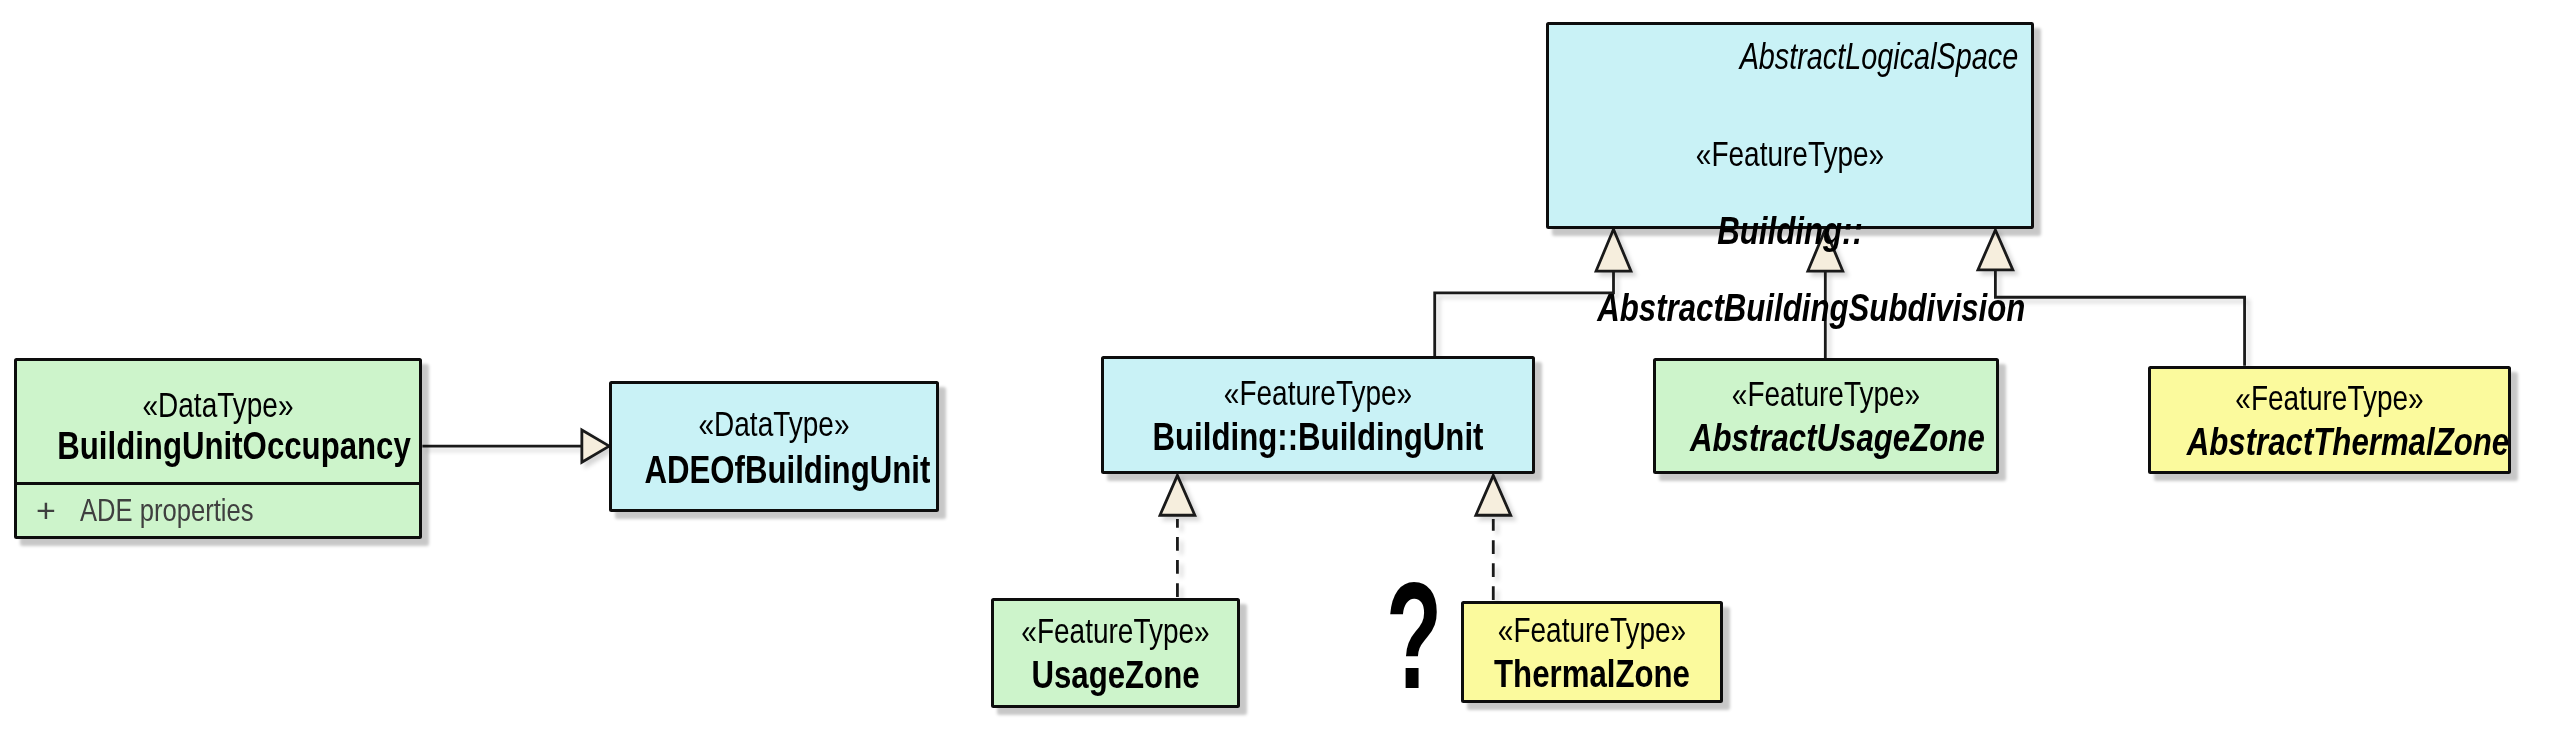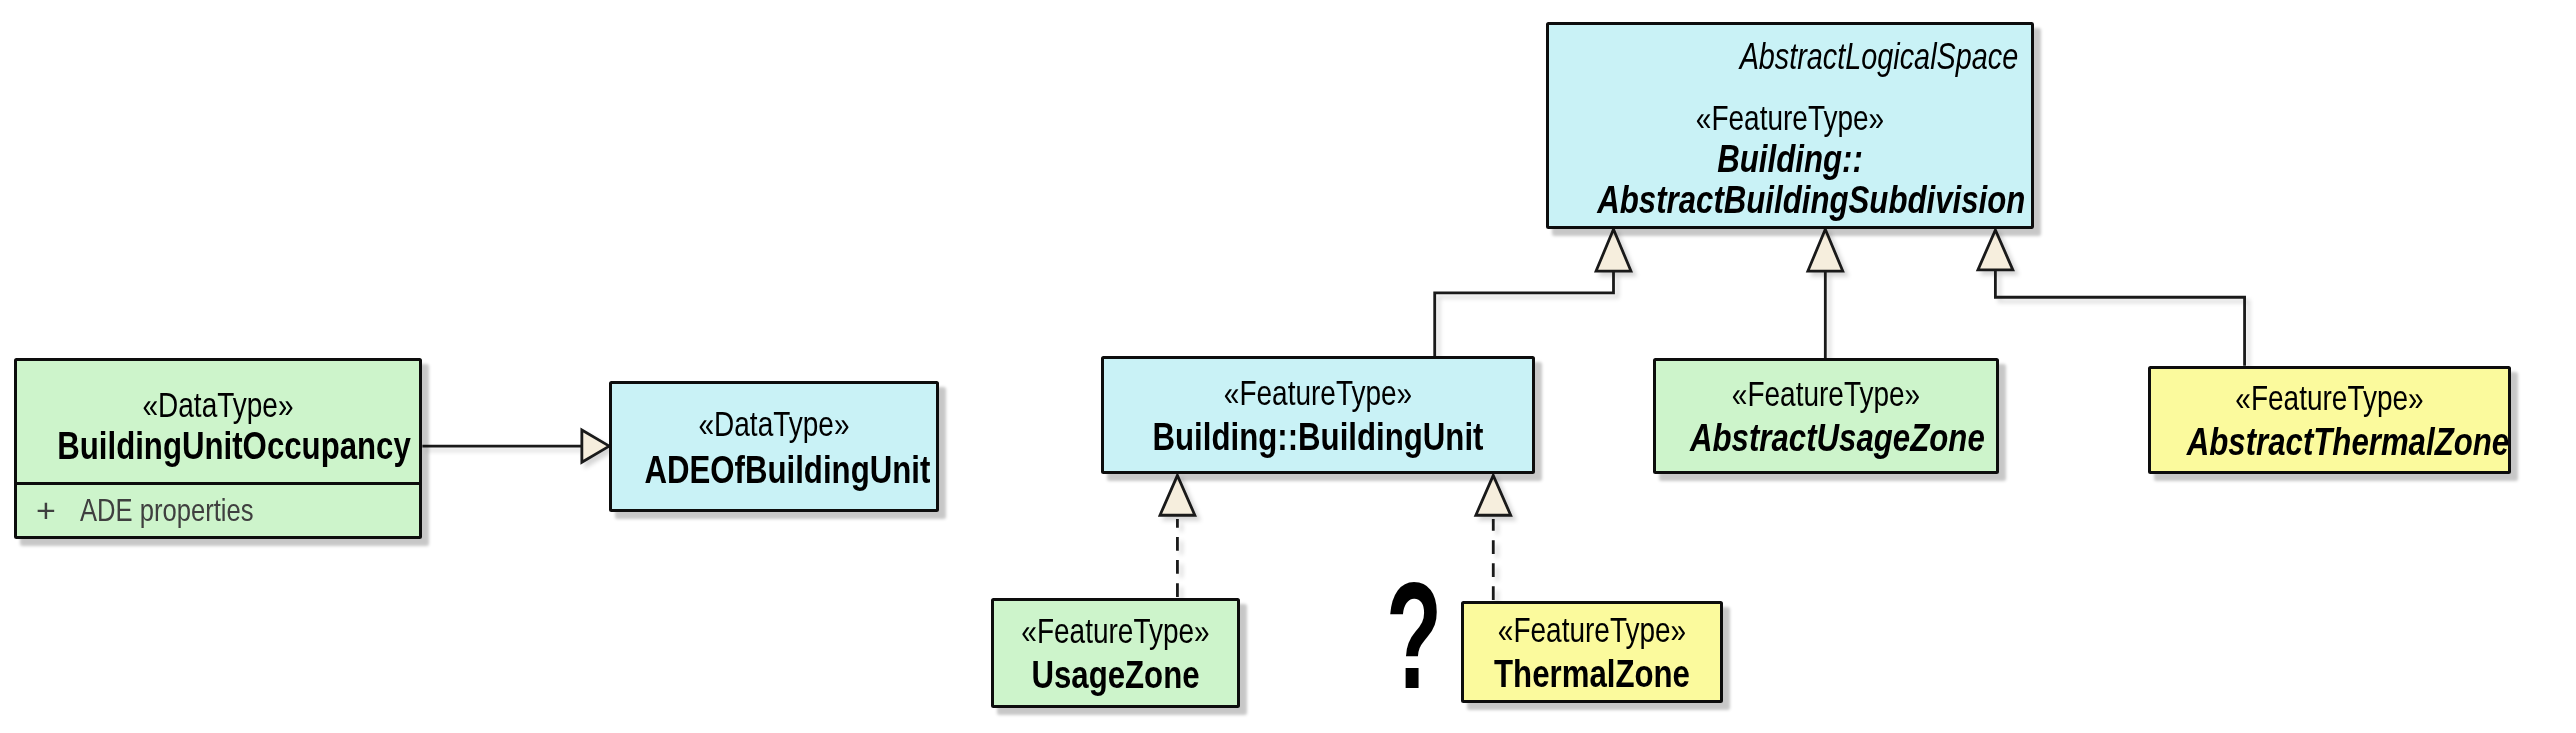--- a/index.html
+++ b/index.html
@@ -34,21 +34,21 @@
   .nm{font-size:39px;line-height:41px;font-weight:700;}
   .abstract-name{font-style:italic;}
   .super{font-size:36px;line-height:41px;font-style:italic;text-align:right;padding-right:16px;transform-origin:right center !important;}
   
   #box-buo{left:14.3px;top:358px;width:408px;height:181px;padding:0;justify-content:flex-start;}
   #box-buo .header{height:112px;display:flex;flex-direction:column;justify-content:center;padding-top:8.7px;border-bottom:3.1px solid var(--border);}
   #box-buo .attr-row{flex:1;display:flex;align-items:center;text-align:left;padding-left:18.7px;color:var(--attr);}
   .attr-vis{font-size:34px;width:44px;display:inline-block;}
   .attr-text{font-size:32px;display:inline-block;white-space:nowrap;transform:scaleX(0.8);transform-origin:left center;}
   #box-ade{left:609px;top:381px;width:330px;height:131px;gap:5px;}
-  #box-abs{left:1546px;top:22px;width:488px;height:207px;justify-content:flex-start;padding-top:10.6px;}
+  #box-abs{left:1546px;top:22px;width:488px;height:207px;justify-content:flex-start;padding-top:10.6px;gap:36px;}
   #box-abs .st{margin-top:21px;}
   #box-bu{left:1101px;top:356px;width:434px;height:118px;gap:3.7px;}
   #box-auz{left:1653px;top:358px;width:346px;height:116px;gap:3.7px;}
   #box-atz{left:2148px;top:366px;width:363px;height:108px;gap:2.5px;}
   #box-uz{left:991px;top:598px;width:249px;height:110px;gap:3.7px;}
   #box-tz{left:1461px;top:601px;width:262px;height:102px;gap:2.5px;}
   
   #q-mark{
     position:absolute;left:1361px;top:568px;width:106px;height:137px;
     font-size:153px;font-weight:700;line-height:134px;text-align:center;

